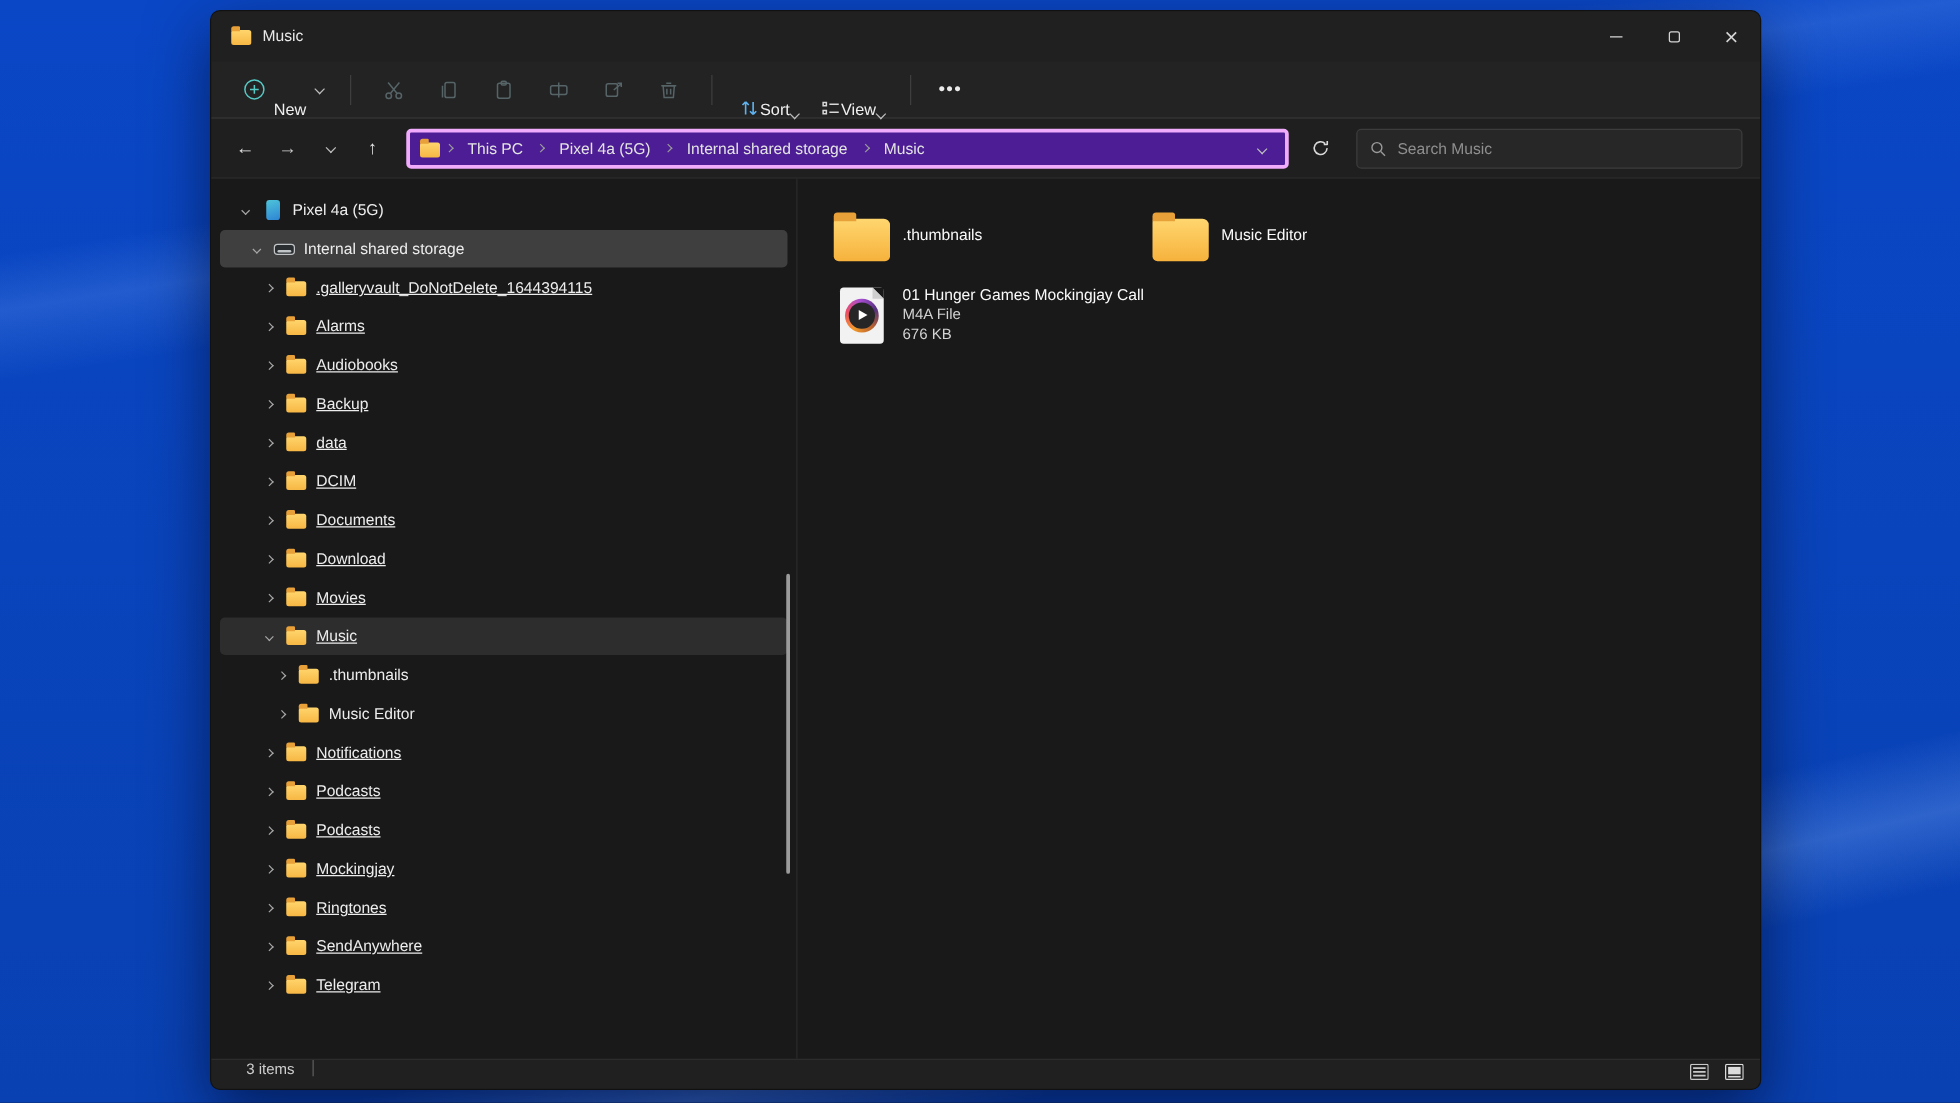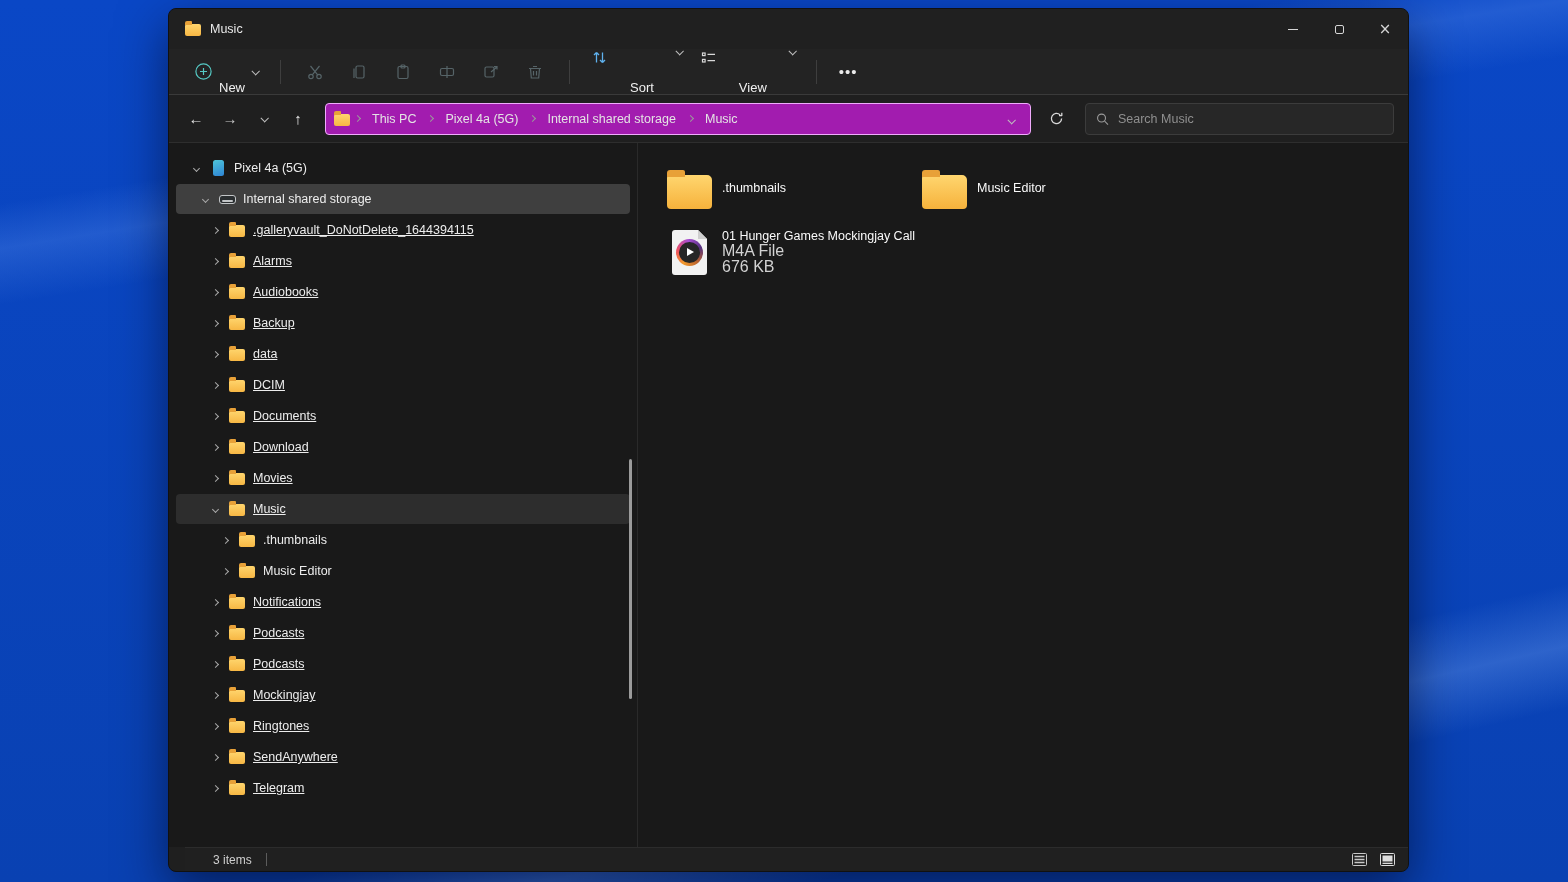--- a/index.html
+++ b/index.html
@@ -26,28 +26,28 @@
   .min-glyph { width:10px; height:1px; background:#d6d6d6; }
   .max-glyph { width:9px; height:9px; border:1px solid #d6d6d6; border-radius:2px; }
   .close-glyph { font-size:15px; line-height:1; color:#d6d6d6; font-family:"DejaVu Sans",sans-serif; }
   
   .toolbar { height:46px; flex:0 0 46px; background:#232323; display:flex; align-items:center; padding:0 10px 0 16px; border-bottom:1px solid #3a3a3a; }
   .tb-sep { width:1px; height:24px; background:#3e3e3e; margin:0 12px; }
   .tb-new { display:flex; align-items:center; gap:7px; padding:6px 10px; border-radius:4px; }
   .tb-label { font-size:13px; color:#f0f0f0;margin-top:31px; }
   .chev { display:inline-block; width:6px; height:6px; border-right:1.3px solid #bdbdbd; border-bottom:1.3px solid #bdbdbd; transform:rotate(45deg) translateY(-1px); }
   .tb-btn { width:44px; height:34px; display:flex; align-items:center; justify-content:center; border-radius:4px; }
-  .tb-drop { display:flex; align-items:flex-start; gap:22px; padding:6px 9px; border-radius:4px; }
+  .tb-drop { display:flex; align-items:flex-end; gap:0; padding:6px 9px; border-radius:4px; }
   .tb-more { font-size:15px; letter-spacing:1px; color:#eaeaea; padding:4px 10px; }
   svg { display:block; }
   
   .addressrow { height:48px; flex:0 0 48px; background:#1f1f1f; display:flex; align-items:center; padding:0 14px 0 12px; border-bottom:1px solid #2e2e2e; gap:4px; }
   .nav-btn { width:30px; height:30px; display:flex; align-items:center; justify-content:center; font-size:15px; color:#e6e6e6; border-radius:4px; }
   .nav-btn.dim { color:#c9c9c9; }
-  .addr-box { margin-left:8px; height:32px; flex:0 0 706px; border:1px solid #f0abfc; background:#a21caf; border-radius:4px; display:flex; align-items:center; padding:0 8px; }
+  .addr-box { margin-left:8px; height:32px; flex:0 0 706px; border:3px solid #f0abfc; background:#4c1d95; border-radius:4px; display:flex; align-items:center; padding:0 8px; }
   .crumb { display:flex; align-items:center; font-size:12.5px; color:#e4e4e4; }
   .crumb-label { padding:4px 7px; border-radius:3px; }
   .crumb-chev { width:5px; height:5px; border-right:1.2px solid #9a9a9a; border-bottom:1.2px solid #9a9a9a; transform:rotate(-45deg); margin:0 5px; }
   .addr-caret { margin-left:auto; padding:0 8px; }
   .refresh-btn { width:30px; height:30px; margin-left:6px; display:flex; align-items:center; justify-content:center; border-radius:4px; }
   .search-box { margin-left:10px; height:32px; flex:1; border:1px solid #3c3c3c; background:#272727; border-radius:4px; display:flex; align-items:center; padding:0 10px; gap:9px; }
   .search-box input { background:transparent; border:none; outline:none; color:#e6e6e6; font-size:12.5px; width:100%; font-family:inherit; }
   .search-box input::placeholder { color:#8f8f8f; }
   
   .content { flex:1; display:flex; min-height:0; background:#191919; }
@@ -69,31 +69,31 @@
   .ic-drive { width:17px; height:9px; border:1.3px solid #c2c5c7; border-radius:3px; position:relative; background:#2a2e30; }
   .ic-drive::after { content:''; position:absolute; left:2px; right:2px; bottom:1px; height:1.5px; background:#c2c5c7; border-radius:1px; }
   .side-scrollbar { position:absolute; right:5px; top:316px; width:3px; height:240px; background:#9b9b9b; border-radius:2px; }
   
   .main { flex:1; border-left:1px solid #2a2a2a; padding:14px 0 0 24px; }
   .tiles { display:flex; flex-wrap:wrap; width:520px; column-gap:0; row-gap:2px; }
   .tile { width:255px; height:62px; display:flex; align-items:center; gap:9px; border-radius:4px; padding:2px 4px; }
   .tile-iconbox { flex:0 0 47px; display:flex; align-items:center; justify-content:center; }
   .tile-text { flex:1; min-width:0; }
   .tile-name { font-size:12.5px; color:#fafafa; white-space:nowrap; }
-  .tile-sub { font-size:16px; color:#d2d2d2; line-height:16px; white-space:nowrap; }
+  .tile-sub { font-size:12px; color:#d2d2d2; line-height:16px; white-space:nowrap; }
   .ic-folder-l { width:45px; height:34px; background:linear-gradient(180deg,#ffd66f 0%,#f6b23c 100%); border-radius:3px 5px 4px 4px; position:relative; margin-top:7px; }
   .ic-folder-l::before { content:''; position:absolute; top:-5px; left:0; width:18px; height:7px; background:#e8a138; border-radius:3px 2px 0 0; }
   .ic-media { width:35px; height:45px; background:#f2f2f2; border-radius:3px; position:relative; display:flex; align-items:center; justify-content:center; }
   .ic-media .fold { position:absolute; top:0; right:0; width:0; height:0; border-top:9px solid #191919; border-left:9px solid transparent; }
   .ic-media .fold::after { content:''; position:absolute; top:-9px; left:-9px; width:0; height:0; border-bottom:9px solid #cfcfcf; border-right:9px solid transparent; }
   .ic-media .ring { width:27px; height:27px; border-radius:50%; background:conic-gradient(from 210deg,#f2992c,#ee4f63,#a74ed2,#54307e,#b8622f,#f2992c); display:flex; align-items:center; justify-content:center; }
   .ic-media .disc { width:21px; height:21px; border-radius:50%; background:#262626; display:flex; align-items:center; justify-content:center; }
   .ic-media .tri { width:0; height:0; border-left:7px solid #fff; border-top:4.5px solid transparent; border-bottom:4.5px solid transparent; margin-left:2px; }
   
-  .statusbar { height:24px; flex:0 0 24px; background:#202020; border-top:1px solid #2c2c2c; display:flex; align-items:center; padding:0 10px 0 28px; font-size:12px; color:#cfcfcf;margin-left:16px; }
+  .statusbar { height:24px; flex:0 0 24px; background:#202020; border-top:1px solid #2c2c2c; display:flex; padding:0 10px 0 28px; font-size:12px; color:#cfcfcf; }
   .status-sep { width:1px; height:13px; background:#5c5c5c; margin-left:14px; }
   .status-views { margin-left:auto; display:flex; gap:6px; }
   .status-view-btn { width:22px; height:18px; display:flex; align-items:center; justify-content:center; border-radius:3px; }
 </style>
 </head>
 <body>
 
 <div class="window">
 
   <div class="titlebar">

